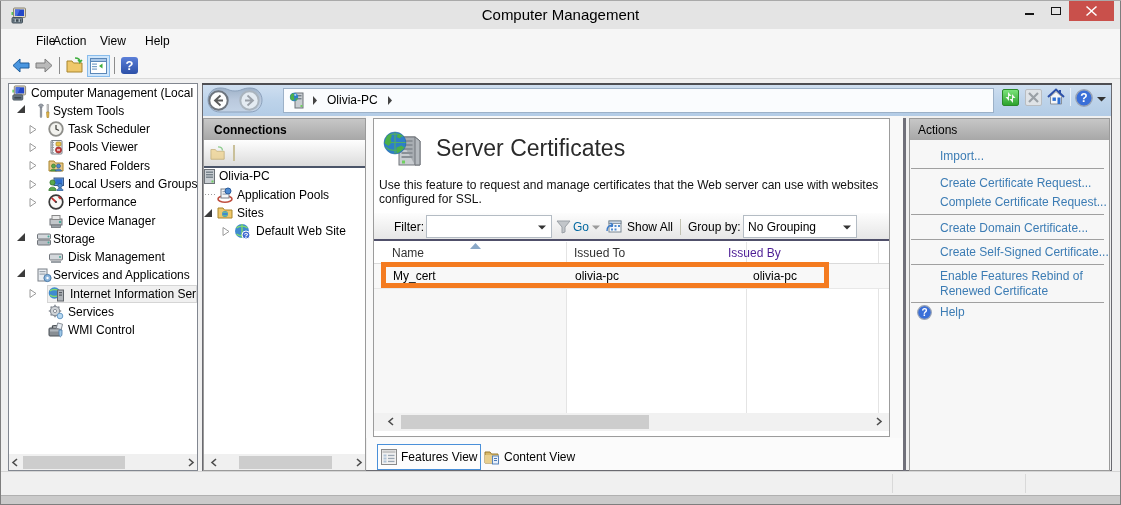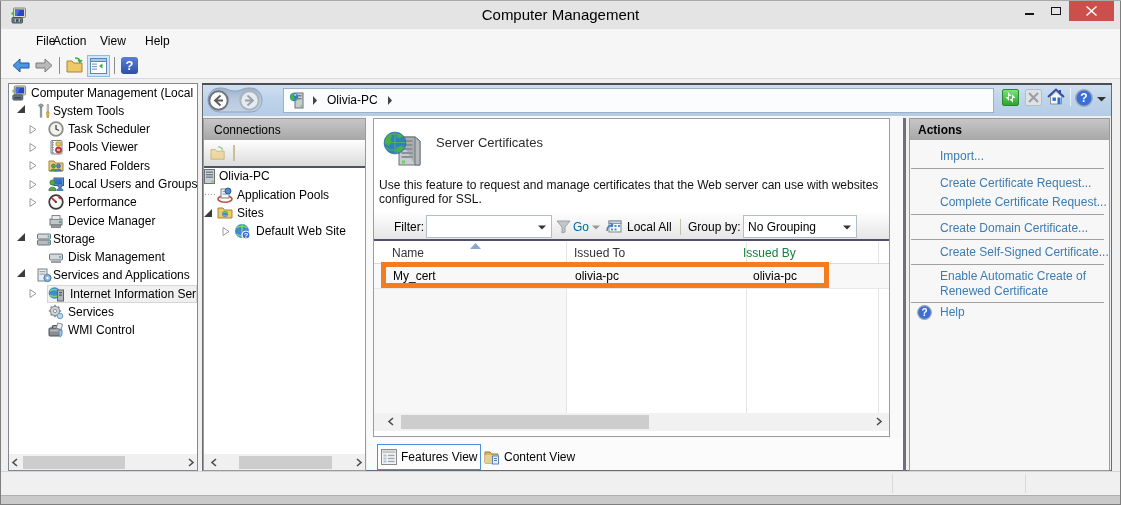--- a/index.html
+++ b/index.html
@@ -296,21 +296,21 @@
 <circle cx="9" cy="9" r="8.2" fill="#3a6fd8"></circle>
 <circle cx="9" cy="9" r="8.2" fill="none" stroke="#9aa4b4" stroke-width="1.4"></circle>
 <text x="9" y="13.2" font-family="Liberation Sans" font-size="12" font-weight="bold" fill="#fff" text-anchor="middle">?</text>
 </svg>
 <svg class="abs" style="left:1097px;top:96px" width="9" height="6">
     <path d="M0 1 L4.5 5.5 L9 1" fill="#333"></path>
   </svg>
 
 <div class="abs" style="left:203px;top:118px;width:163px;height:353px;background:#fff;border:1px solid #9a9a9a"></div>
 <div class="abs hdrgrad" style="left:204px;top:119px;width:161px;height:21px"></div>
-<div class="txt" style="left:214px;top:122px;font-weight:normal">Connections</div>
+<div class="txt" style="left:214px;top:122px;font-weight:bold">Connections</div>
 <div class="abs" style="left:204px;top:140px;width:161px;height:26px;background:linear-gradient(#fefefe,#dcdcdc)"></div>
 <div class="abs" style="left:204px;top:166px;width:161px;height:2px;background:#4a5468"></div>
 <svg class="abs" style="left:210px;top:146px;opacity:.55" width="16" height="15" viewBox="0 0 18 17">
 <path d="M1 4 L6 4 L7.5 6 L16 6 L16 15 L1 15 Z" fill="#efc86a" stroke="#a8862e" stroke-width="1"></path>
 <path d="M9 1 C13 1 14 3 14 5" stroke="#3fae3f" stroke-width="1.6" fill="none"></path>
 </svg>
 <div class="abs" style="left:233px;top:145px;width:2px;height:16px;background:#c9c09a"></div>
 <div id="conn-tree">
 
 <svg class="abs" style="left:204px;top:169px" width="11" height="15" viewBox="0 0 11 15">
@@ -377,21 +377,21 @@
 <rect x="18.5" y="21" width="11" height="2" fill="#8a9096"></rect>
 <rect x="18.5" y="25" width="11" height="2" fill="#8a9096"></rect>
 <rect x="19" y="29.5" width="3" height="3" fill="#6fd060"></rect>
 <circle cx="12" cy="12" r="11" fill="#2e7fc8"></circle>
 <path d="M4 5.5 C8 2 16 2 20 5.5 M2.5 16 C7 20.5 17 20.5 21.5 16 M12 1 L12 23 M1 11.5 L23 11.5" stroke="#58b84e" stroke-width="1.2" fill="none" opacity=".8"></path>
 <path d="M4.5 4.5 C2.8 6.8 1.8 9.5 2 12.5 L5.5 15 L8.5 11.5 L7.5 8 L9 5 L7 3 Z" fill="#4cb048"></path>
 <path d="M13.5 16.5 L18.5 14.5 L21 16.5 C19.5 19.5 16.8 21.6 13.5 22.4 Z" fill="#4cb048"></path>
 <path d="M15 3 L19 4.5 L17 7.5 L13.5 6 Z" fill="#4cb048"></path>
 <circle cx="12" cy="12" r="11" fill="none" stroke="#1e5e9e" stroke-width=".8" opacity=".6"></circle>
 </svg>
-<div class="abs" style="left:436px;top:135px;font-size:13px;color:#2b2b2b;white-space:nowrap;letter-spacing:0px">Server Certificates</div>
+<div class="abs" style="left:436px;top:135px;font-size:23px;color:#2b2b2b;white-space:nowrap;letter-spacing:0px">Server Certificates</div>
 <div class="txt" style="left:379px;top:177px;color:#101010">Use this feature to request and manage certificates that the Web server can use with websites</div>
 <div class="txt" style="left:379px;top:190.5px;color:#101010">configured for SSL.</div>
 
 <div class="abs" style="left:374px;top:213px;width:515px;height:26px;background:linear-gradient(#fdfdfd,#e6e6e6)"></div>
 <div class="txt" style="left:394px;top:219px">Filter:</div>
 <div class="abs" style="left:426px;top:215px;width:126px;height:23px;background:#fff;border:1px solid #b4bcc4"></div>
 <svg class="abs" style="left:538px;top:225px" width="8" height="5">
       <path d="M0 0.5 L4 4.5 L8 0.5" fill="#333"></path>
     </svg>
 <svg class="abs" style="left:556px;top:220px" width="15" height="14" viewBox="0 0 15 14">
@@ -404,40 +404,40 @@
 <svg class="abs" style="left:606px;top:218px" width="17" height="17" viewBox="0 0 17 17">
 <rect x="3" y="3" width="12" height="11" fill="#f8fafc" stroke="#7a8894"></rect>
 <rect x="3" y="3" width="12" height="2.6" fill="#c8d8e8" stroke="#7a8894" stroke-width=".8"></rect>
 <rect x="5" y="7" width="2" height="2" fill="#4d8ad0"></rect>
 <rect x="8.5" y="7" width="2" height="2" fill="#4d8ad0"></rect>
 <rect x="12" y="7" width="2" height="2" fill="#4d8ad0"></rect>
 <rect x="5" y="10.5" width="2" height="2" fill="#4d8ad0"></rect>
 <rect x="8.5" y="10.5" width="2" height="2" fill="#4d8ad0"></rect>
 <path d="M1 13 C1 8 4 7 7 7 M7 7 L4.5 5 M7 7 L4.5 9" stroke="#3a7ac8" stroke-width="1.4" fill="none"></path>
 </svg>
-<div class="txt" style="left:627px;top:219px">Local All</div>
+<div class="txt" style="left:627px;top:219px">Show All</div>
 <div class="abs" style="left:680px;top:219px;width:1px;height:16px;background:#c2c2b2"></div>
 <div class="txt" style="left:688px;top:219px">Group by:</div>
 <div class="abs" style="left:743px;top:215px;width:114px;height:23px;background:#fff;border:1px solid #b4bcc4"></div>
 <div class="txt" style="left:748px;top:219px">No Grouping</div>
 <svg class="abs" style="left:843px;top:225px" width="8" height="5">
       <path d="M0 0.5 L4 4.5 L8 0.5" fill="#333"></path>
     </svg>
 
 <div class="abs" style="left:374px;top:239px;width:515px;height:2px;background:#50506a"></div>
 
 <div class="abs" style="left:374px;top:264px;width:192px;height:149px;background:#f7f7f7"></div>
 
 <div class="abs" style="left:566px;top:242px;width:1px;height:171px;background:#e4e4e4"></div>
 <div class="abs" style="left:746px;top:242px;width:1px;height:171px;background:#e4e4e4"></div>
 <div class="abs" style="left:878px;top:242px;width:1px;height:171px;background:#e4e4e4"></div>
 
 <div class="txt" style="left:392px;top:245px;color:#333">Name</div>
 <div class="txt" style="left:574px;top:245px;color:#333">Issued To</div>
-<div class="txt" style="left:743px;top:245px;color:#15803d">Issued By</div>
+<div class="txt" style="left:728px;top:245px;color:#4c1d95">Issued By</div>
 <svg class="abs" style="left:470px;top:243px" width="11" height="6">
       <path d="M5.5 0 L11 6 L0 6 Z" fill="#8aa8c8"></path>
     </svg>
 <div class="abs" style="left:374px;top:263px;width:515px;height:1px;background:#dadada"></div>
 
 <div class="abs" style="left:374px;top:264px;width:515px;height:25px;background:#f8f8f8;border-bottom:1px solid #e8e8e8"></div>
 <div class="txt" style="left:393px;top:268px">My_cert</div>
 <div class="txt" style="left:575px;top:268px">olivia-pc</div>
 <div class="txt" style="left:753px;top:268px">olivia-pc</div>
 
@@ -472,32 +472,32 @@
 <rect x="10" y="9" width="3" height="1" fill="#4a7ab8"></rect>
 <rect x="10" y="11" width="3" height="1" fill="#4a7ab8"></rect>
 </svg>
 <div class="txt" style="left:504px;top:449px">Content View</div>
 </div>
 
 <div class="abs" style="left:903px;top:118px;width:3px;height:353px;background:#70707a"></div>
 
 <div class="abs" style="left:909px;top:118px;width:201px;height:353px;background:#f7f7f7;border:1px solid #9a9a9a"></div>
 <div class="abs hdrgrad" style="left:910px;top:119px;width:199px;height:21px"></div>
-<div class="txt" style="left:918px;top:122px;font-weight:bold">Actions</div>
+<div class="txt" style="left:918px;top:122px;font-weight:normal">Actions</div>
 <div id="actions">
 <div class="txt link" style="left:940px;top:148px">Import...</div>
 <div class="sep-h" style="left:911px;top:168px;width:193px"></div>
 <div class="txt link" style="left:940px;top:175px">Create Certificate Request...</div>
 <div class="txt link" style="left:940px;top:194px">Complete Certificate Request...</div>
 <div class="sep-h" style="left:911px;top:214px;width:193px"></div>
 <div class="txt link" style="left:940px;top:220px">Create Domain Certificate...</div>
 <div class="sep-h" style="left:911px;top:239px;width:193px"></div>
 <div class="txt link" style="left:940px;top:244px">Create Self-Signed Certificate...</div>
 <div class="sep-h" style="left:911px;top:264px;width:193px"></div>
-<div class="txt link" style="left:940px;top:268px">Enable Automatic Create of</div>
+<div class="txt link" style="left:940px;top:268px">Enable Features Rebind of</div>
 <div class="txt link" style="left:940px;top:283px">Renewed Certificate</div>
 <div class="sep-h" style="left:911px;top:302px;width:193px"></div>
 <svg class="abs" style="left:917px;top:305px" width="15" height="15" viewBox="0 0 18 18">
 <circle cx="9" cy="9" r="8.2" fill="#3a6fd8"></circle>
 <circle cx="9" cy="9" r="8.2" fill="none" stroke="#9aa4b4" stroke-width="1.4"></circle>
 <text x="9" y="13.2" font-family="Liberation Sans" font-size="12" font-weight="bold" fill="#fff" text-anchor="middle">?</text>
 </svg>
 <div class="txt link" style="left:940px;top:304px">Help</div>
 </div>
 

